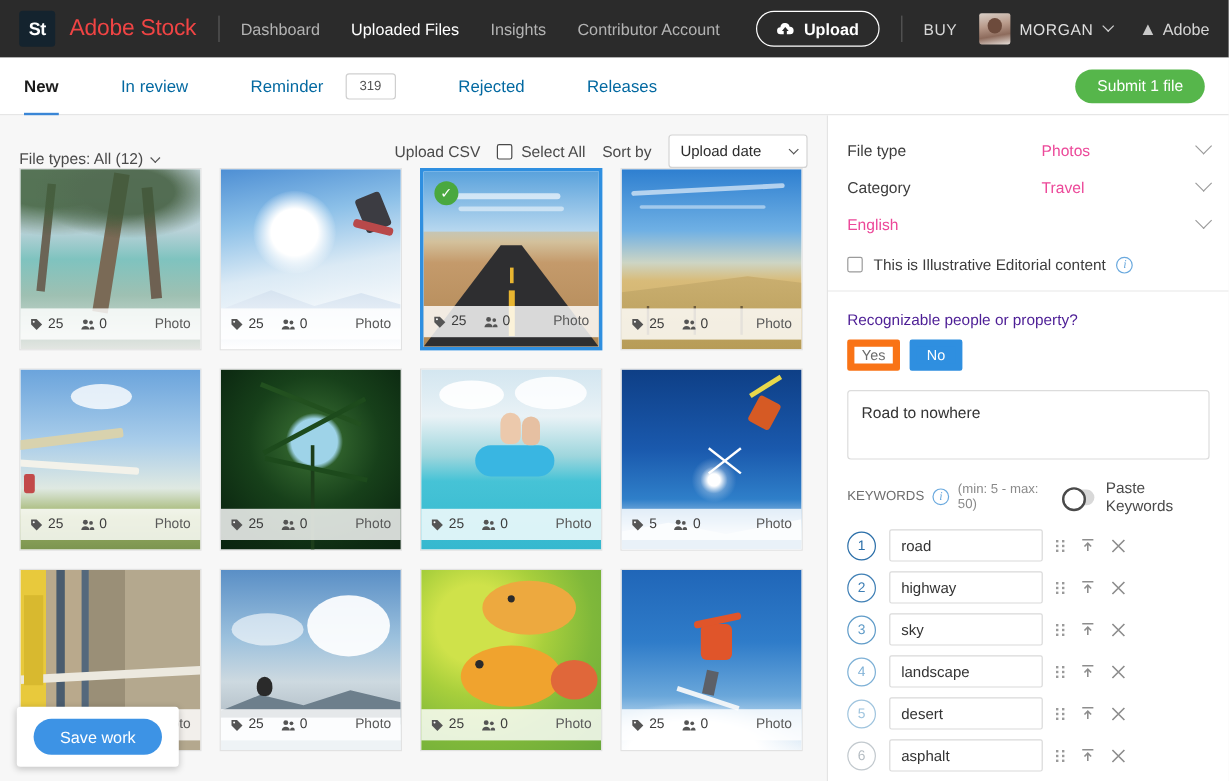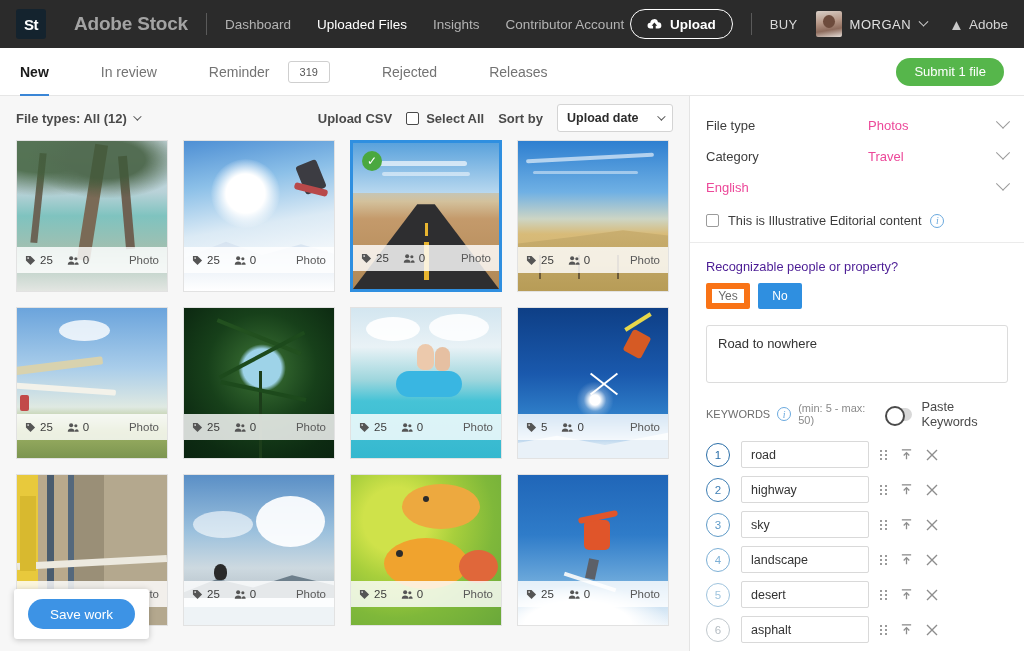--- a/index.html
+++ b/index.html
@@ -13,21 +13,21 @@
   .topbar {
     height: 48px; background: #2b2b2b; display: flex; align-items: center;
     padding: 0 16px; color: #e8e8e8;
   }
   .st-logo {
     width: 30px; height: 30px; background: #14232e; color: #fff;
     font-weight: bold; font-size: 15px; border-radius: 3px;
     display: flex; align-items: center; justify-content: center;
     letter-spacing: -0.5px;
   }
-  .brand { font-size: 19px; font-weight: bold; color: #a3a3a3; margin-left: 28px; letter-spacing: -0.2px; }
+  .brand { font-size: 19px; font-weight: normal; color: #ef4444; margin-left: 12px; letter-spacing: -0.2px; }
   .vsep { width: 1px; height: 22px; background: #5a5a5a; margin: 0 18px; }
   .topnav { display: flex; align-items: center; gap: 26px; }
   .topnav a { font-size: 13.5px; color: #b3b3b3; text-decoration: none; white-space: nowrap; }
   .topnav a.active { color: #fff; }
   .topright { margin-left: auto; display: flex; align-items: center; gap: 0; }
   .upload-btn {
     display: flex; align-items: center; gap: 8px;
     border: 1.5px solid #fff; border-radius: 16px;
     height: 30px; padding: 0 16px; color: #fff; font-size: 13.5px; font-weight: bold;
     background: transparent;
@@ -47,21 +47,21 @@
   .adobe-mark { color: #c9c9c9; font-size: 15px; margin-right: 5px; }
   .adobe-word { font-size: 13.5px; color: #d5d5d5; }
   .caret { display:inline-block; width:7px; height:7px; border-right:1.5px solid currentColor;
            border-bottom:1.5px solid currentColor; transform: rotate(45deg) translate(-2px,-2px); }
 
   
   .tabstrip {
     height: 48px; background: #fff; display: flex; align-items: center;
     padding: 0 20px; border-bottom: 1px solid #e6e6e6; position: relative;
   }
-  .tab { font-size: 14px; color: #737373; margin-right: 52px; position: relative;
+  .tab { font-size: 14px; color: #0369a1; margin-right: 52px; position: relative;
          height: 48px; display: flex; align-items: center; white-space: nowrap; }
   .tab.active { color: #1a1a1a; font-weight: bold; }
   .tab.active::after {
     content: ""; position: absolute; left: 0; right: 0; bottom: 0;
     height: 2px; background: #3a86d6;
   }
   .count-badge {
     border: 1px solid #cfcfcf; border-radius: 3px; font-size: 11px; color: #555;
     padding: 4px 11px; margin-right: 52px; background: #fff;
   }
@@ -70,21 +70,21 @@
     border-radius: 15px; height: 28px; padding: 0 18px; font-size: 13px;
   }
 
   
   .body { display: flex; height: 555px; }
   .left { width: 689px; padding: 0 16px; position: relative; }
   .right { width: 335px; background: #fff; border-left: 1px solid #e4e4e4;
            padding: 14px 16px 0 16px; overflow: hidden; }
 
   
-  .controls { height: 44px; display: flex; align-items: center; font-size: 13px; color: #4a4a4a; font-weight: bold; }
+  .controls { height: 44px; display: flex; align-items: flex-end; font-size: 13px; color: #4a4a4a; }
   .filetypes { display: flex; align-items: center; gap: 6px; }
   .mini-caret { display:inline-block; width:6px; height:6px; border-right:1.5px solid #555;
                 border-bottom:1.5px solid #555; transform: rotate(45deg) translateY(-2px); }
   .ctl-right { margin-left: auto; display: flex; align-items: center; gap: 14px; }
   .chkbox { width: 13px; height: 13px; border: 1.5px solid #4a4a4a; border-radius: 2px; background: #fff; }
   .chk-label { display: flex; align-items: center; gap: 7px; }
   .select {
     background: #fff; border: 1px solid #d4d4d4; border-radius: 3px; height: 28px;
     width: 116px; display: flex; align-items: center; padding: 0 9px; font-size: 12.5px;
     color: #2c2c2c; justify-content: space-between;
@@ -98,21 +98,21 @@
   }
   .card.selected { border: 3px solid #2f8fe0; }
   .thumb { position: absolute; inset: 0; }
   .card.selected .thumb { inset: 0; }
   .check {
     position: absolute; top: 8px; left: 9px; width: 20px; height: 20px; border-radius: 50%;
     background: #4aa83f; color: #fff; font-size: 12px; display: flex;
     align-items: center; justify-content: center; z-index: 4;
   }
   .meta {
-    position: absolute; left: 0; right: 0; bottom: 18px; height: 26px;
+    position: absolute; left: 0; right: 0; bottom: 8px; height: 26px;
     background: rgba(255,255,255,0.82); display: flex; align-items: center;
     padding: 0 8px; font-size: 11.5px; color: #3c3c3c; z-index: 3;
   }
   .meta .grp { display: flex; align-items: center; gap: 4px; margin-right: 14px; }
   .meta .ptype { margin-left: auto; color: #5a5a5a; }
 
   .save-pop {
     position: absolute; left: 14px; bottom: 12px; background: #fff; border-radius: 3px;
     padding: 10px 14px; box-shadow: 0 1px 6px rgba(0,0,0,.22); z-index: 20;
   }

